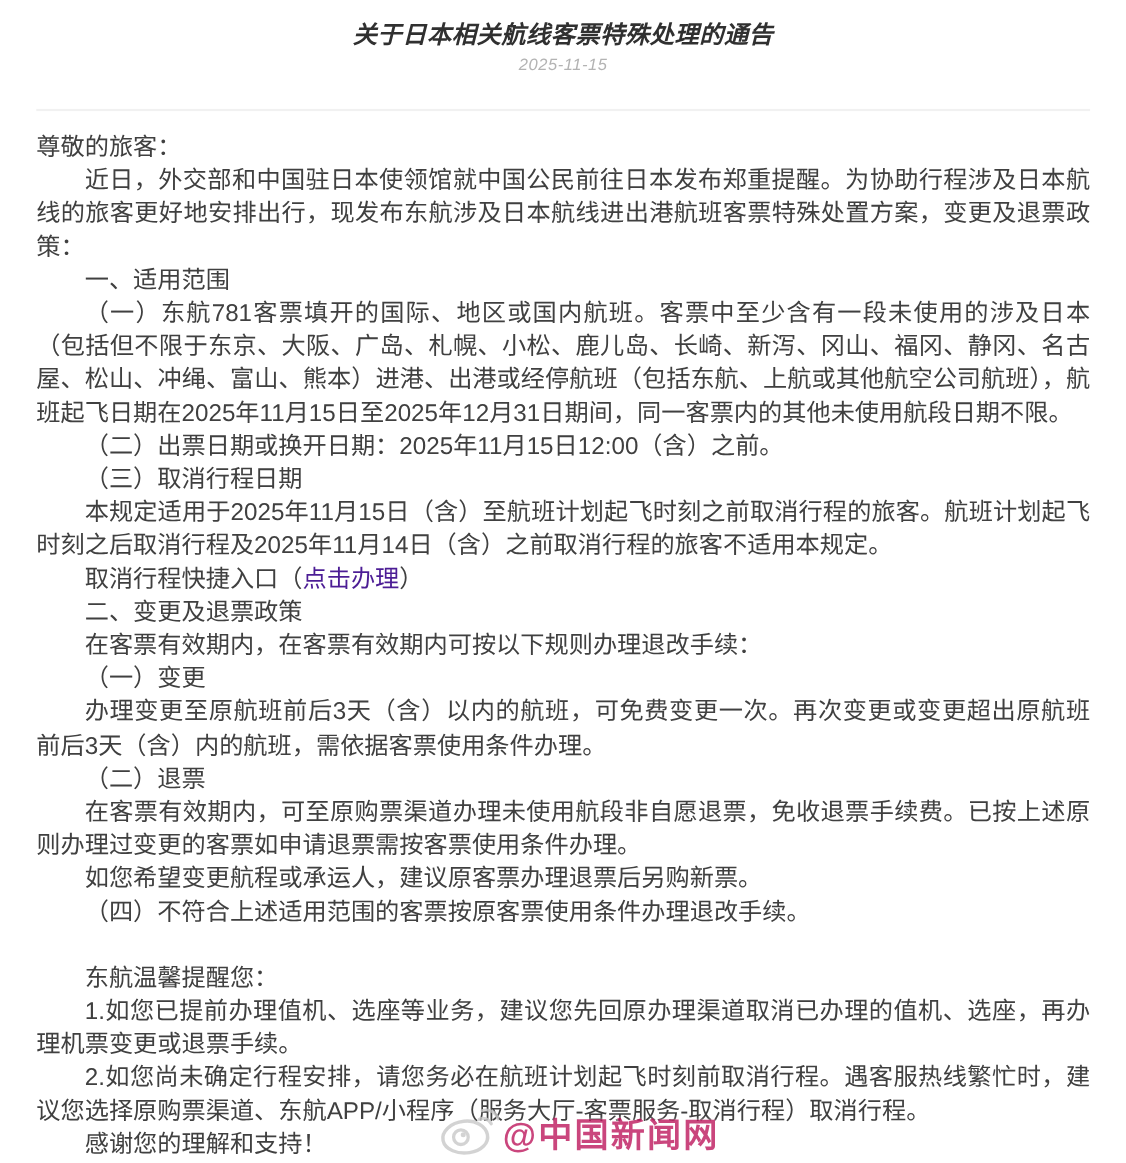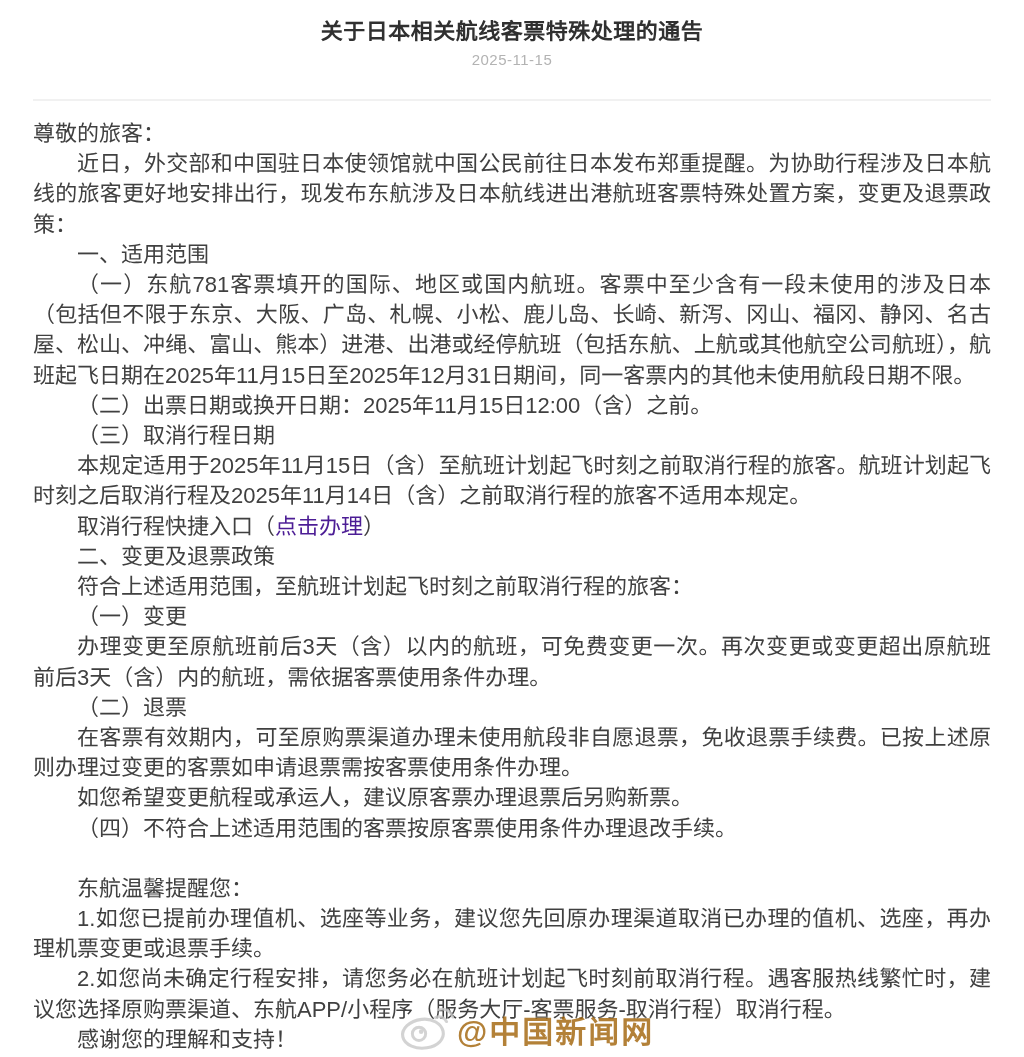--- a/index.html
+++ b/index.html
@@ -8,21 +8,21 @@
     background: #ffffff;
     font-family: "Liberation Sans", "DejaVu Sans", sans-serif;
   }
   .doc {
     position: relative;
     width: 1024px;
     height: 1057px;
     background: #ffffff;
     overflow: hidden;
   }
-  .header { text-align: center; padding-top: 18px; }
+  .header { text-align: center; padding-top: 18px; font-style: italic; }
   .title {
     margin: 0;
     font-size: 22px;
     line-height: 28px;
     font-weight: bold;
     color: #303030;
     letter-spacing: 0.5px;
   }
   .pub-date {
     margin-top: 4px;
@@ -54,21 +54,21 @@
     top: 1006px;
     display: flex;
     align-items: center;
     gap: 3px;
     opacity: 0.8;
     pointer-events: none;
   }
   .watermark .wm-text {
     font-size: 31px;
     font-weight: bold;
-    color: #a16207;
+    color: #be185d;
     letter-spacing: 2px;
     text-shadow: 0 0 3px rgba(255,255,255,0.95);
     white-space: nowrap;
   }
   .watermark svg { display: block; }
 </style>
 </head>
 <body>
 
 <div class="doc">
@@ -85,21 +85,21 @@
     <p>近日，外交部和中国驻日本使领馆就中国公民前往日本发布郑重提醒。为协助行程涉及日本航线的旅客更好地安排出行，现发布东航涉及日本航线进出港航班客票特殊处置方案，变更及退票政策：</p>
 
     <p>一、适用范围</p>
     <p>（一）东航781客票填开的国际、地区或国内航班。客票中至少含有一段未使用的涉及日本（包括但不限于东京、大阪、广岛、札幌、小松、鹿儿岛、长崎、新泻、冈山、福冈、静冈、名古屋、松山、冲绳、富山、熊本）进港、出港或经停航班（包括东航、上航或其他航空公司航班），航班起飞日期在2025年11月15日至2025年12月31日期间，同一客票内的其他未使用航段日期不限。</p>
     <p>（二）出票日期或换开日期：2025年11月15日12:00（含）之前。</p>
     <p>（三）取消行程日期</p>
     <p>本规定适用于2025年11月15日（含）至航班计划起飞时刻之前取消行程的旅客。航班计划起飞时刻之后取消行程及2025年11月14日（含）之前取消行程的旅客不适用本规定。</p>
     <p><span>取消行程快捷入口（</span><a class="inline-link" href="#">点击办理</a><span>）</span></p>
 
     <p>二、变更及退票政策</p>
-    <p>符合上述适用范围，至航班计划起飞时刻之前取消行程的旅客：</p>
+    <p>在客票有效期内，在客票有效期内可按以下规则办理退改手续：</p>
     <p>（一）变更</p>
     <p>办理变更至原航班前后3天（含）以内的航班，可免费变更一次。再次变更或变更超出原航班前后3天（含）内的航班，需依据客票使用条件办理。</p>
     <p>（二）退票</p>
     <p>在客票有效期内，可至原购票渠道办理未使用航段非自愿退票，免收退票手续费。已按上述原则办理过变更的客票如申请退票需按客票使用条件办理。</p>
     <p>如您希望变更航程或承运人，建议原客票办理退票后另购新票。</p>
     <p>（四）不符合上述适用范围的客票按原客票使用条件办理退改手续。</p>
 
     <div class="spacer"></div>
 
     <p>东航温馨提醒您：</p>

